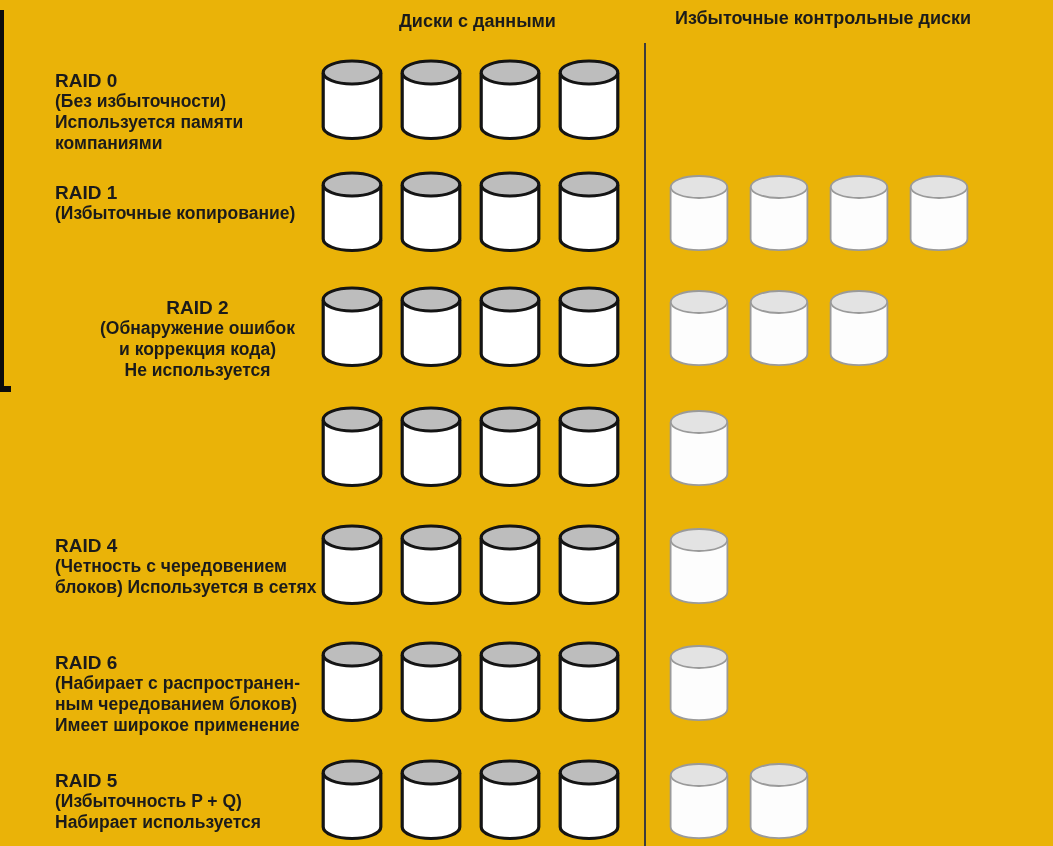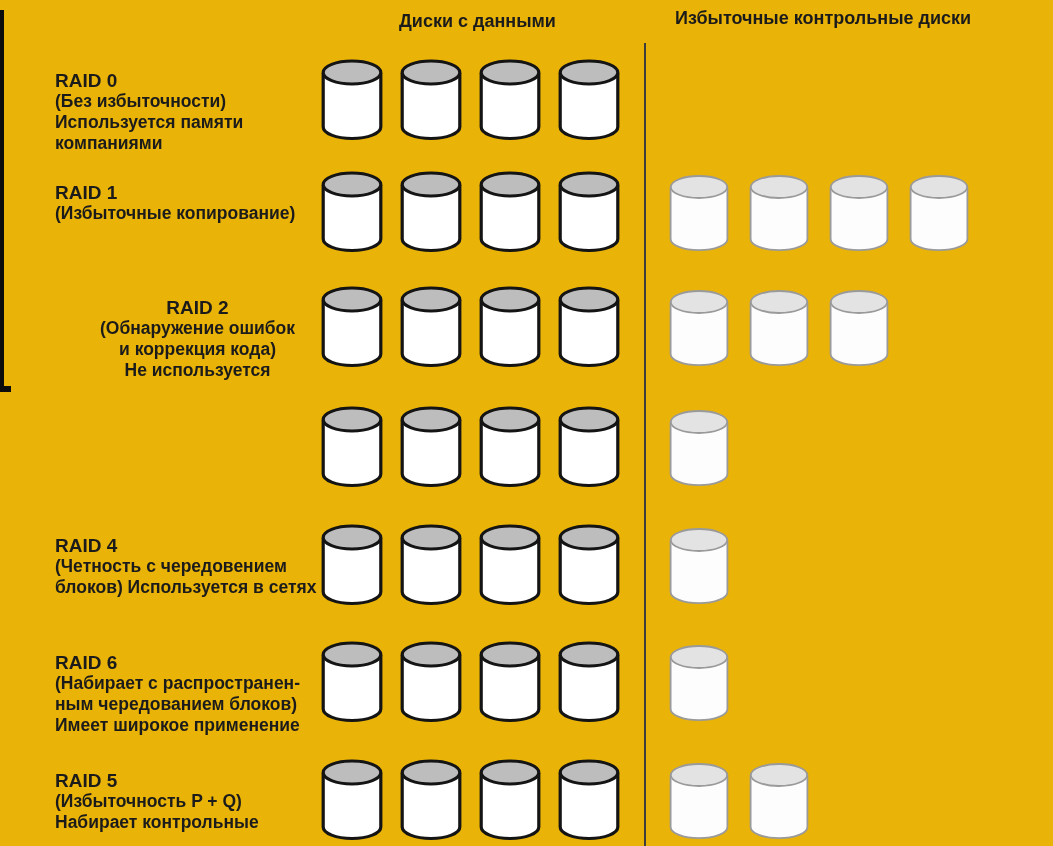--- a/index.html
+++ b/index.html
@@ -273,21 +273,21 @@
           <span class="disk"><svg width="62" height="82" viewBox="0 0 62 82">
               <path d="M2.6 14 L2.6 66 A28 11 0 0 0 59.4 66 L59.4 14" fill="#fdfdfd" stroke="#9a9a9a" stroke-width="1.8" stroke-linejoin="round"></path>
               <ellipse cx="31" cy="14" rx="28.2" ry="11" fill="#e3e3e3" stroke="#9a9a9a" stroke-width="1.8"></ellipse>
             </svg></span>
         </div>
       </div>
       <div class="row" style="top: 758px;">
         <div class="label">
           <div class="title">RAID 5</div>
           <div class="desc-line">(Избыточность P + Q)</div>
-          <div class="desc-line">Набирает контрольные</div>
+          <div class="desc-line">Набирает используется</div>
         </div>
         <div class="disk-group data-disks">
           <span class="disk"><svg width="64" height="86" viewBox="0 0 64 86">
               <path d="M3.2 15 L3.2 69 A28.8 11.5 0 0 0 60.8 69 L60.8 15" fill="#ffffff" stroke="#141414" stroke-width="3.2" stroke-linejoin="round"></path>
               <ellipse cx="32" cy="14.5" rx="28.8" ry="11.5" fill="#bdbdbd" stroke="#141414" stroke-width="3.2"></ellipse>
             </svg></span>
           <span class="disk"><svg width="64" height="86" viewBox="0 0 64 86">
               <path d="M3.2 15 L3.2 69 A28.8 11.5 0 0 0 60.8 69 L60.8 15" fill="#ffffff" stroke="#141414" stroke-width="3.2" stroke-linejoin="round"></path>
               <ellipse cx="32" cy="14.5" rx="28.8" ry="11.5" fill="#bdbdbd" stroke="#141414" stroke-width="3.2"></ellipse>
             </svg></span>

